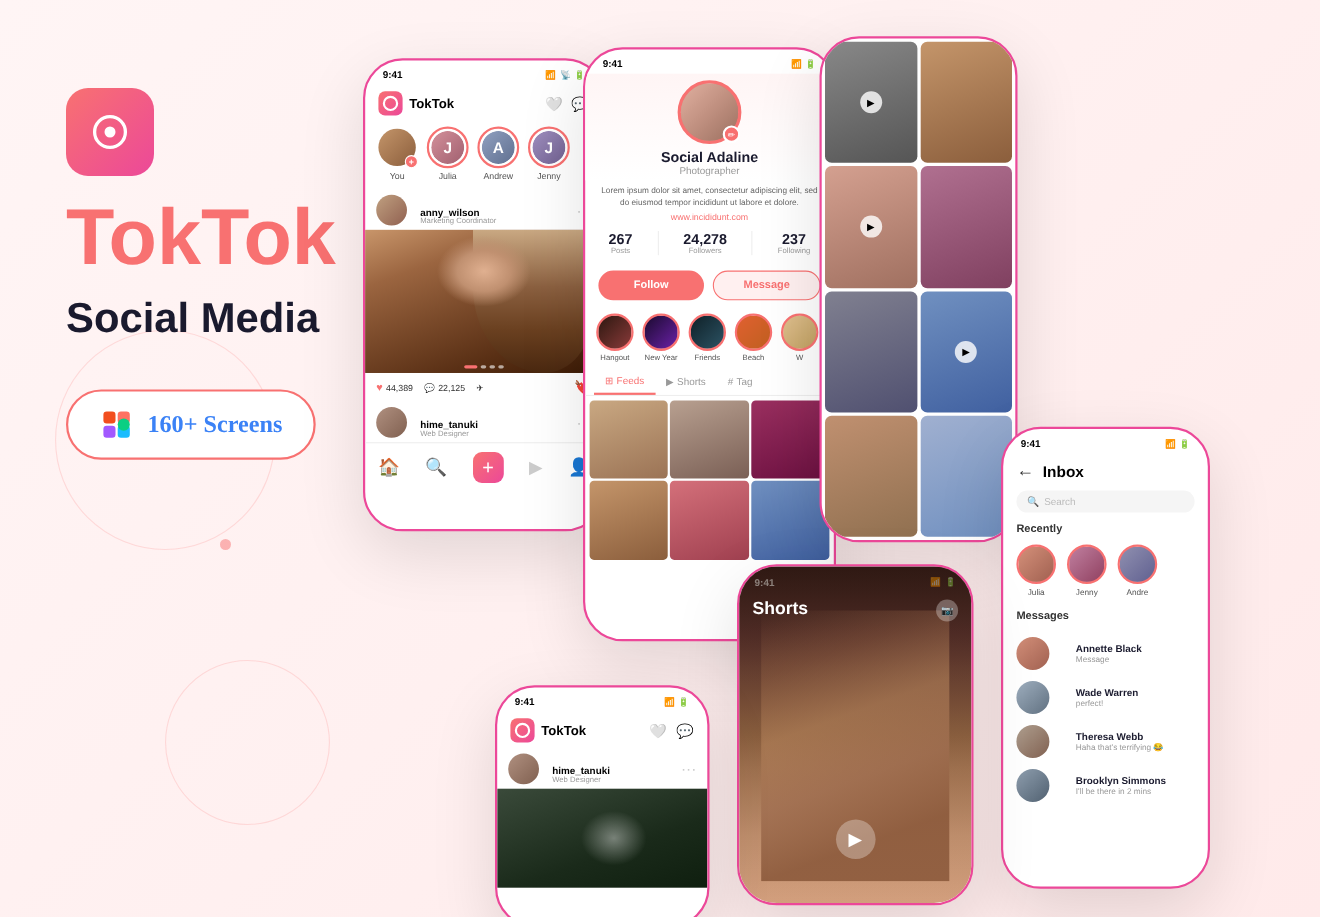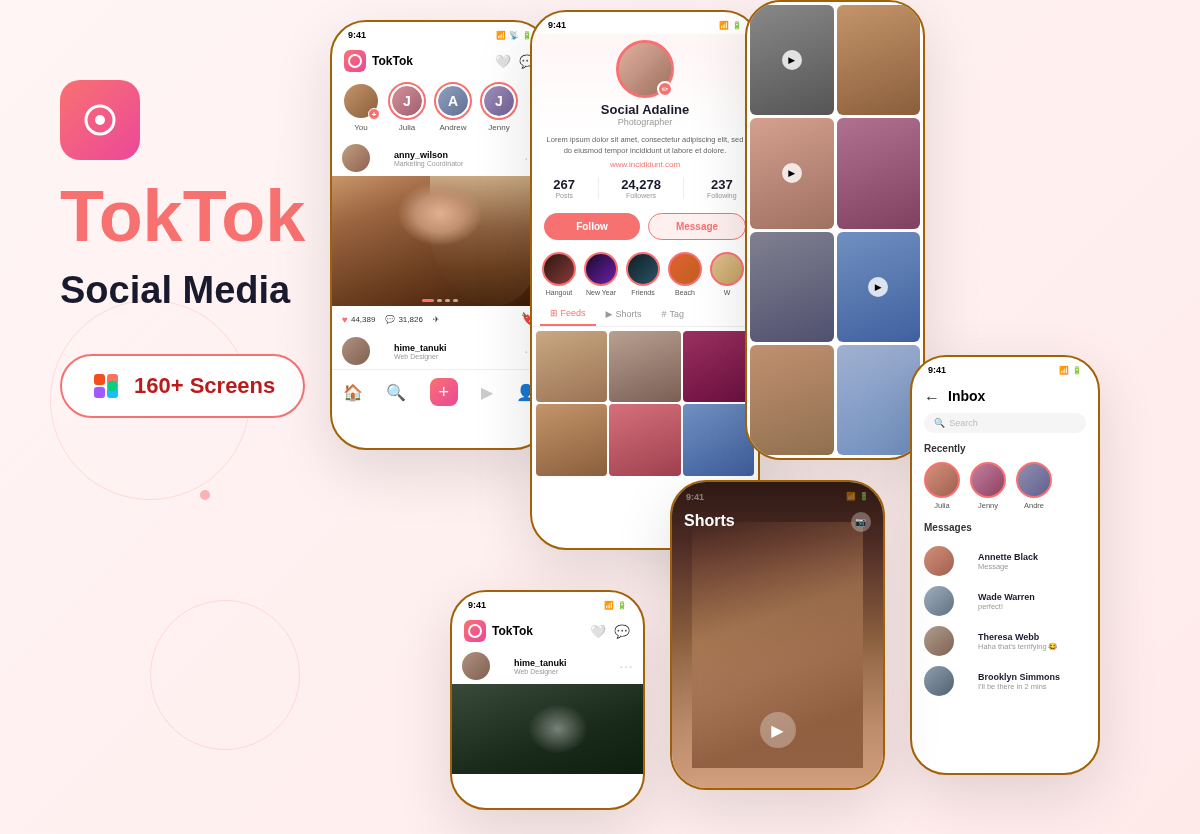--- a/index.html
+++ b/index.html
@@ -72,40 +72,42 @@
     }
 
     .figma-icon {
       width: 32px;
       height: 32px;
     }
 
     .screens-text {
       font-size: 22px;
       font-weight: 700;
-      color: #b91c1c;
+      color: #3b82f6;
+      font-family: Liberation Serif, serif;
     }
 
     
     .phones-area {
       position: absolute;
       right: 0;
       top: 0;
       width: 870px;
       height: 834px;
     }
 
     
     .phone {
       position: absolute;
       background: white;
       border-radius: 36px;
       overflow: hidden;
       box-shadow: 0 20px 60px rgba(0,0,0,0.12);
-      border: 2px solid #a16207;
+      border: 2px solid #ec4899;
+      margin-top: 33px;
     }
 
     .phone-status {
       display: flex;
       justify-content: space-between;
       align-items: center;
       padding: 8px 16px 4px;
       font-size: 11px;
       font-weight: 600;
     }
@@ -245,22 +247,22 @@
 
     .post-user {
       display: flex;
       align-items: center;
       justify-content: space-between;
       padding: 4px 10px;
     }
 
     .post-user-info {
       display: flex;
-      align-items: center;
-      gap: 24px;
+      align-items: flex-end;
+      gap: 12px;
     }
 
     .post-username {
       font-size: 9px;
       font-weight: 600;
     }
 
     .post-subtitle {
       font-size: 7px;
       color: #999;
@@ -774,21 +776,21 @@
     </div>
 
     <div class="post-actions">
       <div class="action-group">
         <div class="action-item">
           <span class="heart-icon">♥</span>
           <span>44,389</span>
         </div>
         <div class="action-item">
           <span>💬</span>
-          <span>31,826</span>
+          <span>22,125</span>
         </div>
         <div class="action-item">
           <span>✈</span>
         </div>
       </div>
       <span style="font-size:13px;color:#ccc;">🔖</span>
     </div>
 
     <div class="post-user">
       <div class="post-user-info">

